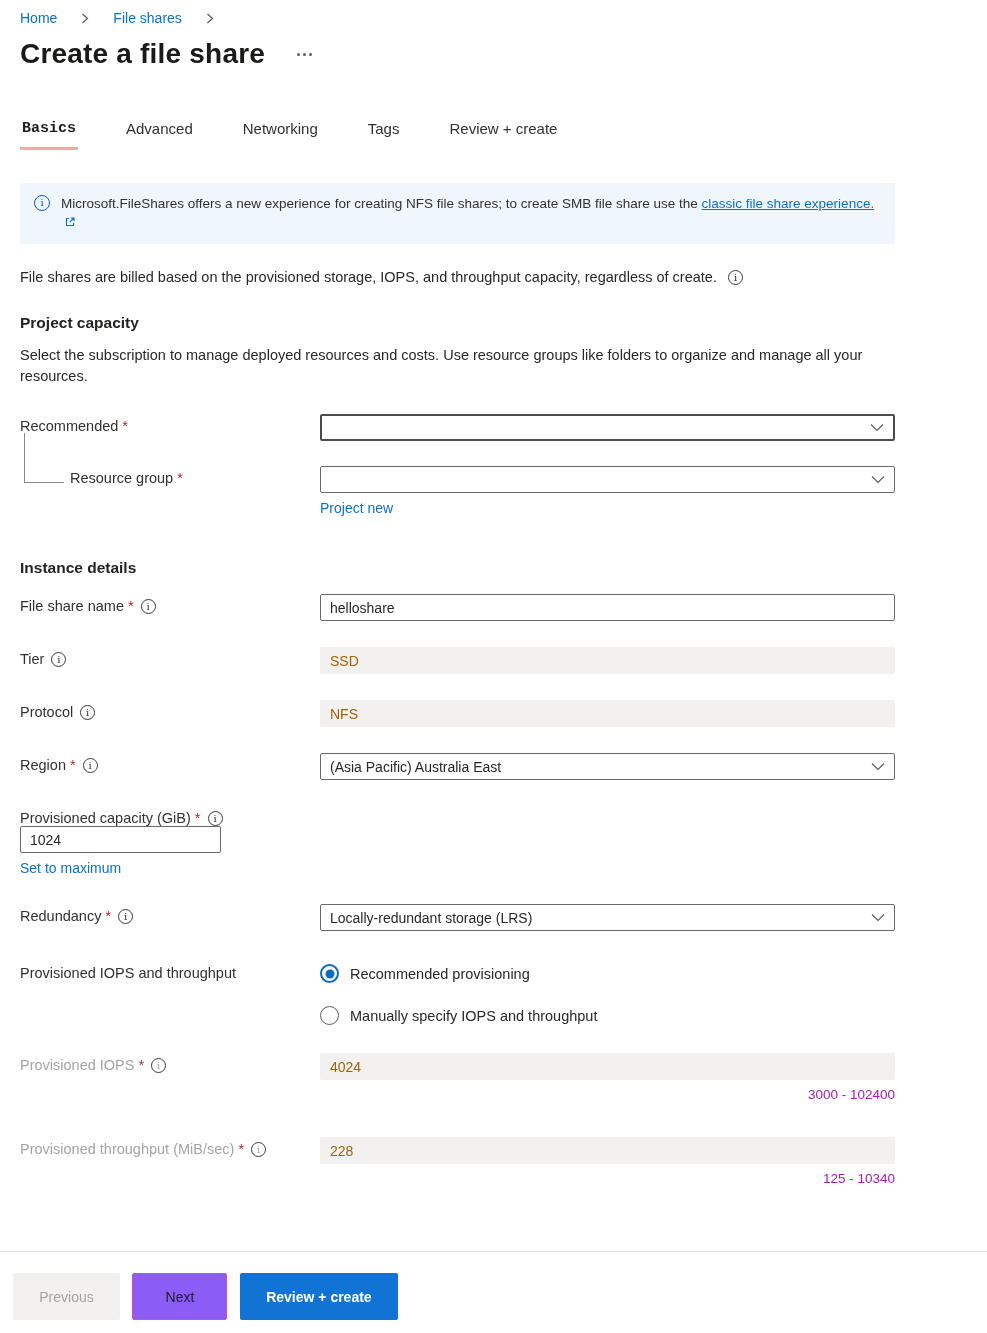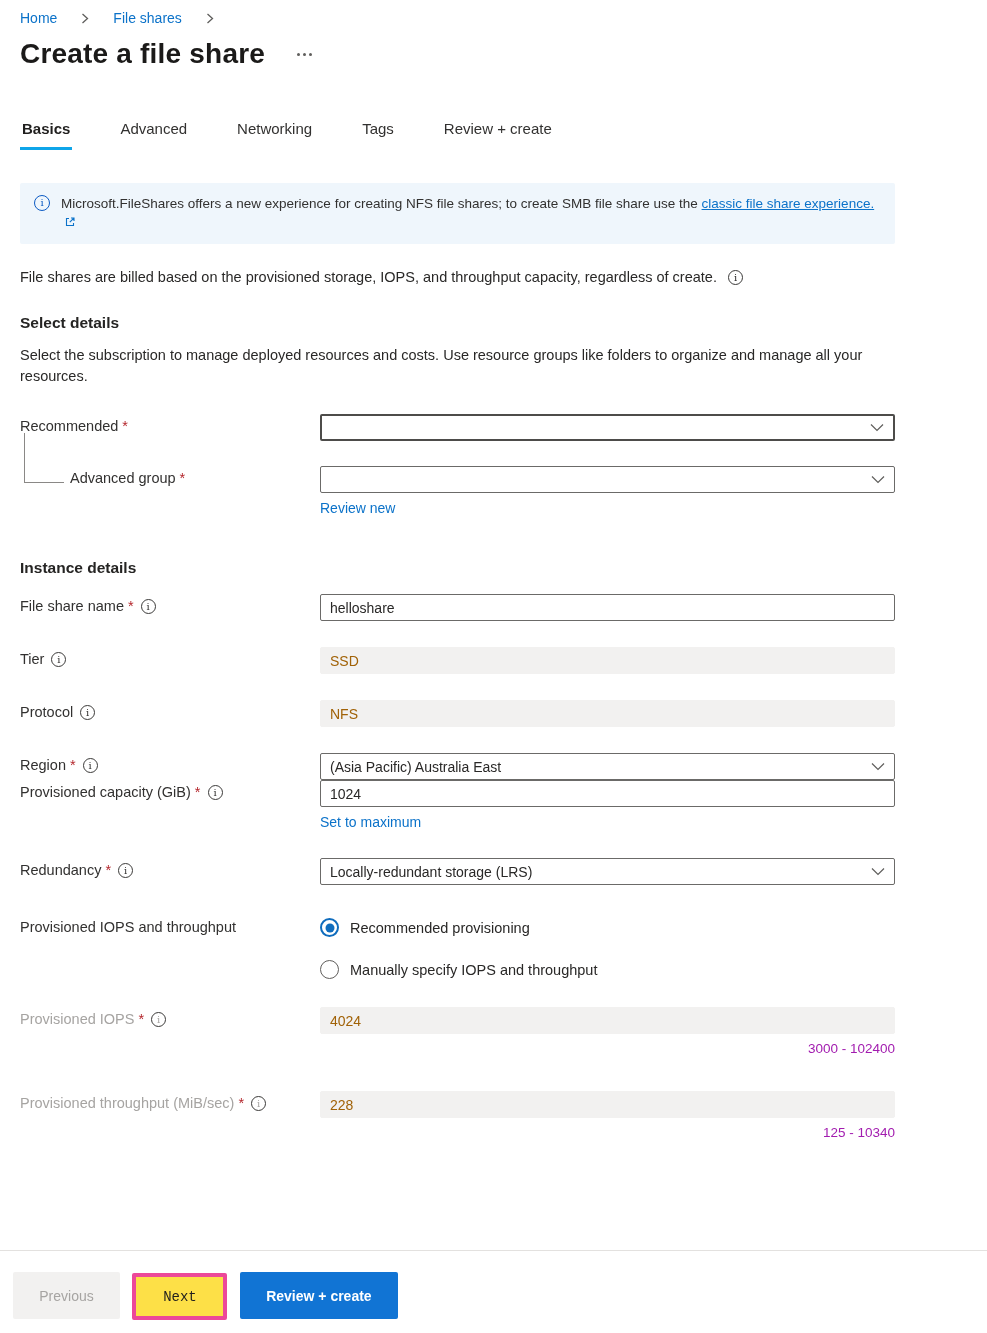--- a/index.html
+++ b/index.html
@@ -18,21 +18,21 @@
 
   
   .title-row { display:flex; align-items:center; margin-top:12px; }
   .page-title { font-size:28px; font-weight:700; color:#1b1a19; letter-spacing:0.2px; }
   .more-dots { display:flex; gap:3px; margin-left:30px; cursor:pointer; padding:6px 2px; }
   .more-dots i { width:3px; height:3px; border-radius:50%; background:#5f5e5c; }
 
   
   .tabs { display:flex; margin-top:50px; }
   .tab { font-size:15px; color:#323130; padding:0 2px 10px 2px; margin-right:46px; cursor:pointer; }
-  .tab.active { font-weight:700; color:#201f1e; border-bottom:3px solid #0ea5e9; }
+  .tab.active { font-weight:700; color:#201f1e; border-bottom:3px solid #fca5a5;font-family:Liberation Mono, monospace; }
 
   
   .banner { margin-top:33px; background:#eff6fc; border-radius:2px; padding:11px 14px 12px 14px;
             display:flex; gap:11px; font-size:13.5px; line-height:19px; color:#323130; }
   .banner a { color:#0b72c9; }
   .info-icon { display:inline-block; width:15px; height:15px; border:1px solid #3b3a39; border-radius:50%;
                position:relative; flex:none; }
   .info-icon::after { content:"i"; position:absolute; top:50%; left:50%; transform:translate(-50%,-54%);
                       font-size:10px; font-family:"DejaVu Serif", serif; color:inherit; }
   .info-icon.blue { border-color:#0c5bc4; color:#0c5bc4; margin-top:1px; width:16px; height:16px; }
@@ -79,21 +79,21 @@
 
   .range-note { text-align:right; font-size:13.5px; color:#a21caf; margin-top:7px; }
 
   
   .footer { position:absolute; left:0; right:0; bottom:0; background:#fff;
             border-top:1px solid #e3e1df; padding:21px 0 13px 13px; }
   .btn { display:inline-flex; align-items:center; justify-content:center; height:47px;
          font-size:14px; border-radius:2px; border:none; cursor:pointer;
          font-family:"Liberation Sans", sans-serif; margin-right:8px; }
   .btn-prev { width:107px; background:#f2f1f0; color:#a6a4a2; cursor:default; }
-  .btn-next { width:95px; background:#fde047; border:4px solid #ec4899; color:#201f1e;font-family:Liberation Mono, monospace; }
+  .btn-next { width:95px; background:#8b5cf6; border:1px solid #ec4899; color:#201f1e; }
   .btn-primary { width:158px; background:#1174d4; color:#fff; font-weight:700; }
 </style>
 </head>
 <body>
 
 <div class="content">
 
   <div class="breadcrumb">
     <a>Home</a>
     <span class="crumb-sep">
@@ -136,50 +136,50 @@
         <path d="M7 2 H10 V5 M10 2 L5.8 6.2" fill="none" stroke="#0b72c9" stroke-width="1.1"></path>
       </svg>
     </span>
   </div>
 
   <div class="billing-note">
     <span>File shares are billed based on the provisioned storage, IOPS, and throughput capacity, regardless of create.</span>
     <span class="info-icon inline-info" style="width:15px;height:15px;"></span>
   </div>
 
-  <div class="section-heading">Select details</div>
+  <div class="section-heading">Project capacity</div>
   <div class="section-desc">Select the subscription to manage deployed resources and costs. Use resource groups like folders to organize and manage all your resources.</div>
 
   <div class="form-row" style="margin-top:27px;">
     <div class="label-col">
       <span>Recommended</span><span class="req">*</span>
     </div>
     <div class="field-col">
       <div class="dropdown strong">
         <span></span>
         <svg class="chev" width="14" height="9" viewBox="0 0 14 9">
             <path d="M1 1.5 L7 7.5 L13 1.5" fill="none" stroke="#5f5e5c" stroke-width="1.2"></path>
           </svg>
       </div>
     </div>
   </div>
 
   <div class="form-row" style="margin-top:25px;">
     <div class="label-col rg-label">
       <div class="connector"></div>
-      <span>Advanced group</span><span class="req">*</span>
+      <span>Resource group</span><span class="req">*</span>
     </div>
     <div class="field-col">
       <div class="dropdown">
         <span></span>
         <svg class="chev" width="14" height="9" viewBox="0 0 14 9">
             <path d="M1 1.5 L7 7.5 L13 1.5" fill="none" stroke="#5f5e5c" stroke-width="1.2"></path>
           </svg>
       </div>
-      <a class="link mt6">Review new</a>
+      <a class="link mt6">Project new</a>
     </div>
   </div>
 
   <div class="section-heading" style="margin-top:42px;">Instance details</div>
 
   <div class="form-row" style="margin-top:17px;">
     <div class="label-col">
       <span>File share name</span><span class="req">*</span><span class="info-icon inline-info"></span>
     </div>
     <div class="field-col">
@@ -212,21 +212,21 @@
     <div class="field-col">
       <div class="dropdown">
         <span>(Asia Pacific) Australia East</span>
         <svg class="chev" width="14" height="9" viewBox="0 0 14 9">
             <path d="M1 1.5 L7 7.5 L13 1.5" fill="none" stroke="#5f5e5c" stroke-width="1.2"></path>
           </svg>
       </div>
     </div>
   </div>
 
-  <div class="form-row" style="">
+  <div class="form-row" style="margin-top:26px;flex-direction:column;">
     <div class="label-col">
       <span>Provisioned capacity (GiB)</span><span class="req">*</span><span class="info-icon inline-info"></span>
     </div>
     <div class="field-col">
       <input class="inputbox" type="text" value="1024" style="">
       <a class="link mt6">Set to maximum</a>
     </div>
   </div>
 
   <div class="form-row" style="margin-top:27px;">

